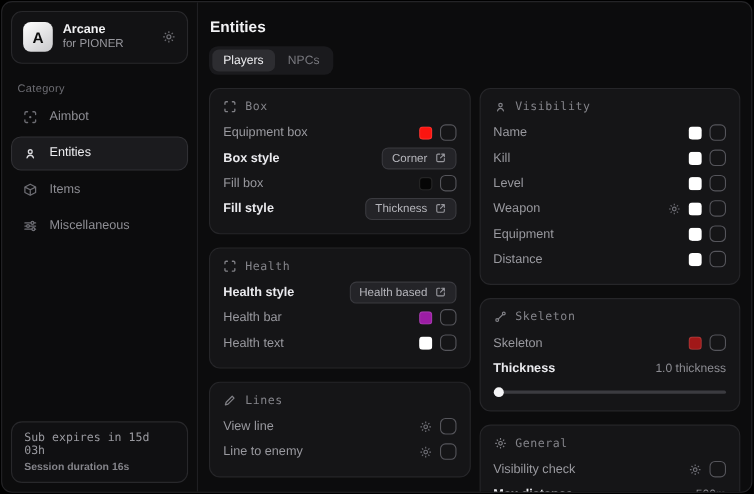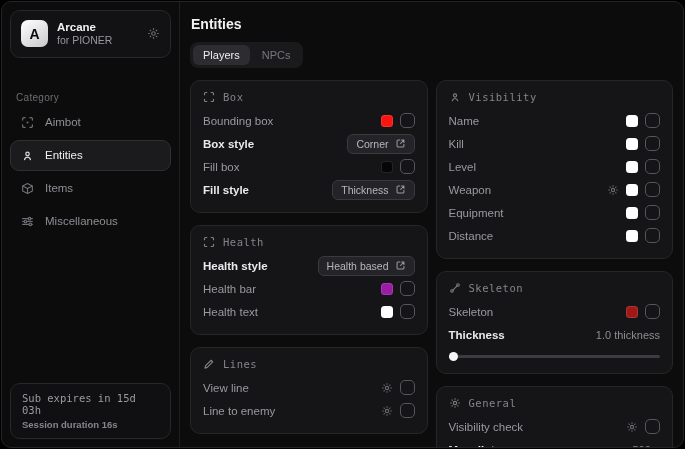--- a/index.html
+++ b/index.html
@@ -12,21 +12,21 @@
   .sidebar { width:178px; min-width:178px; border-right:1px solid #1f1f22; display:flex; flex-direction:column; }
   .brand-card { margin:8px; padding:9px 10px; border:1px solid #28282b; border-radius:10px;
     background:#121214; display:flex; align-items:center; gap:9px; }
   .logo { width:27px; height:27px; border-radius:7px; background:linear-gradient(145deg,#ffffff,#c9c9cc);
     color:#0a0a0a; font-weight:bold; font-size:14px; display:flex; align-items:center; justify-content:center; }
   .brand-text { flex:1; line-height:1.25; }
   .brand-name { color:#f1f1f3; font-size:11.5px; font-weight:bold; }
   .brand-sub { color:#97979d; font-size:10.5px; }
   .brand-gear { color:#6c6c72; display:flex; }
 
-  .category { color:#6d6d73; font-size:10px; margin:26px 0 4px 14px; letter-spacing:.3px; }
+  .category { color:#6d6d73; font-size:10px; margin:10px 0 4px 14px; letter-spacing:.3px; }
   .nav { padding:0 8px; display:flex; flex-direction:column; gap:2px; }
   .nav-item { display:flex; align-items:center; gap:11px; padding:8px 10px; border-radius:9px;
     color:#8e8e94; font-size:11.5px; border:1px solid transparent; cursor:pointer; }
   .nav-item .nicon { display:flex; color:#6e6e74; }
   .nav-item.active { background:#1b1b1e; border-color:#303034; color:#eeeef1; }
   .nav-item.active .nicon { color:#d8d8dc; }
 
   .sidebar-spacer { flex:1; }
   .footer-card { margin:8px; padding:8px 11px; border:1px solid #28282b; border-radius:10px; background:#101012; }
   .footer-line1 { font-family:"DejaVu Sans Mono","Liberation Mono",monospace; font-size:10.5px; color:#9a9aa0; }
@@ -160,21 +160,21 @@
           <div class="card-head">
             <span class="hicon">
               <svg width="12" height="12" viewBox="0 0 16 16" fill="none" stroke="currentColor" stroke-width="1.6" stroke-linecap="round">
                 <path d="M2 5V3.5A1.5 1.5 0 0 1 3.5 2H5M11 2h1.5A1.5 1.5 0 0 1 14 3.5V5M14 11v1.5a1.5 1.5 0 0 1-1.5 1.5H11M5 14H3.5A1.5 1.5 0 0 1 2 12.5V11"></path>
               </svg>
             </span>
             <span class="card-title">Box</span>
           </div>
 
           <div class="row">
-            <span class="row-label">Bounding box</span>
+            <span class="row-label">Equipment box</span>
             <span class="row-right">
               <span class="swatch" style="background-color: rgb(251, 21, 16);"></span>
               <span class="checkbox"></span>
             </span>
           </div>
 
           <div class="row">
             <span class="row-label bright">Box style</span>
             <span class="row-right">
               <span class="dd-btn">

